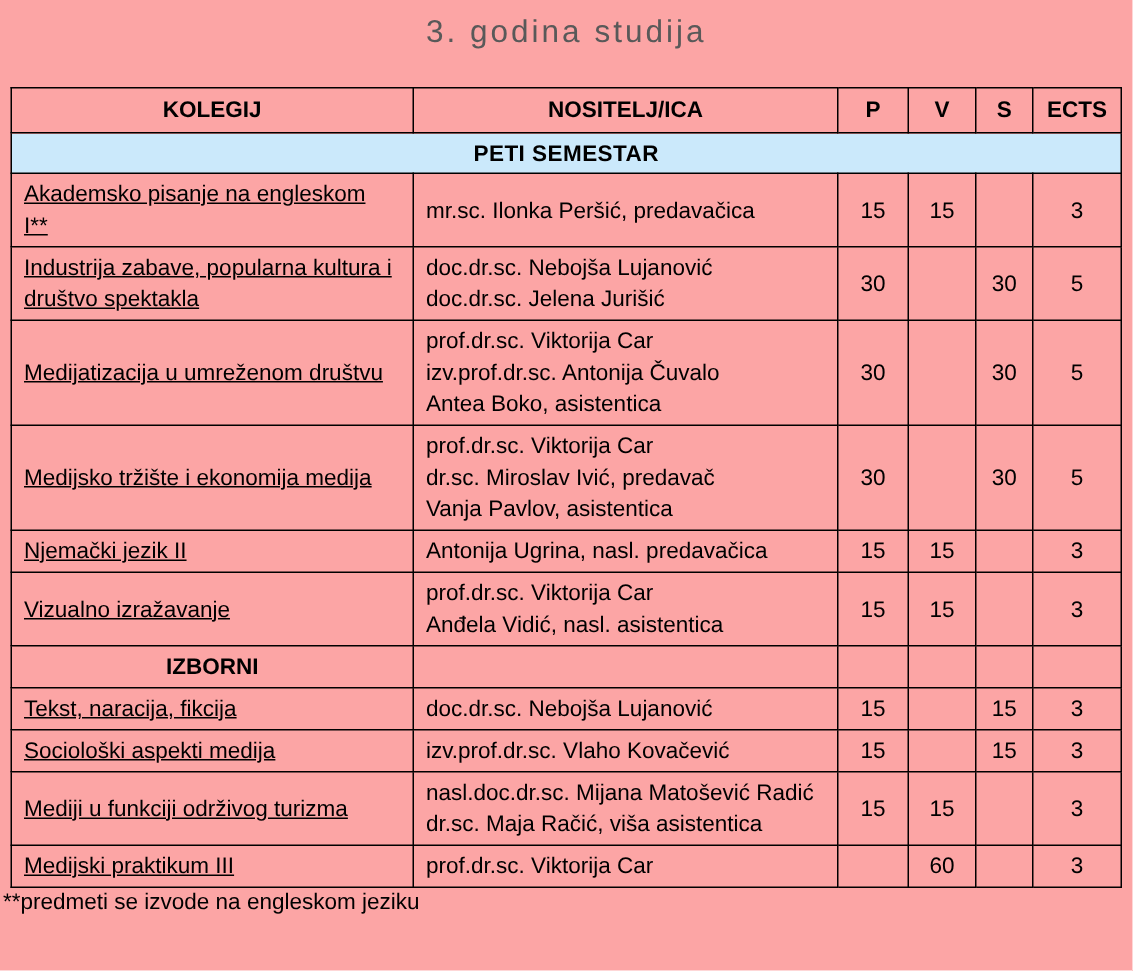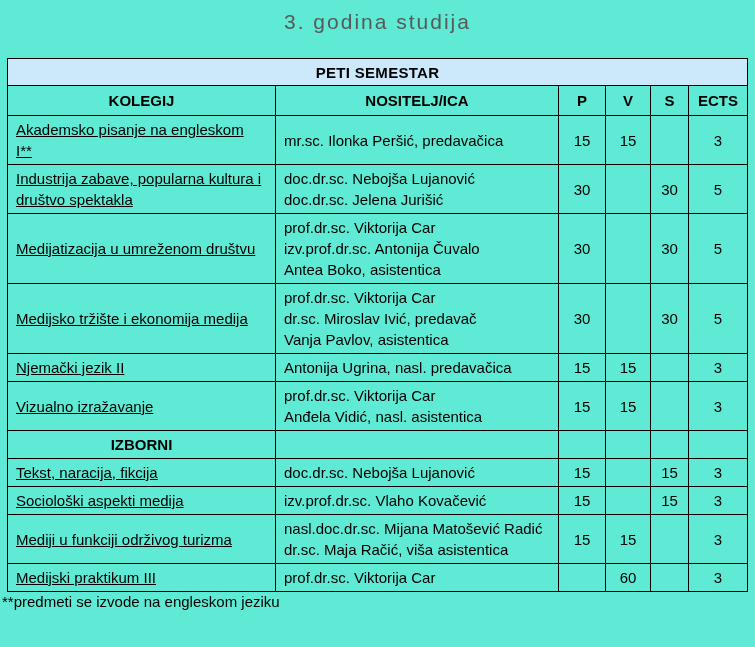--- a/index.html
+++ b/index.html
@@ -1,18 +1,18 @@
 <!DOCTYPE html>
 <html><head>
 <meta charset="utf-8">
 <style>
   * { box-sizing: border-box; }
   html, body { margin: 0; padding: 0; background: #ffffff; }
   .page {
-    width: 755px; height: 647px; background: #5eead4;
+    width: 755px; height: 647px; background: #fca5a5;
     font-family: "Liberation Sans", sans-serif; color: #000;
     position: relative; overflow: hidden;
   }
   .title {
     text-align: center; color: #595959; font-size: 21px;
     letter-spacing: 2px; padding-top: 9px; line-height: 26px;
     font-family: "Liberation Sans", sans-serif;
   }
   table.semester-table {
     border-collapse: collapse; table-layout: fixed;
@@ -48,29 +48,29 @@
     <colgroup>
       <col style="width:268px">
       <col style="width:283px">
       <col style="width:47px">
       <col style="width:45px">
       <col style="width:38px">
       <col style="width:59px">
     </colgroup>
     <thead>
       <tr>
-        <th class="semester-header" colspan="6">PETI SEMESTAR</th>
-      </tr>
-      <tr>
         <th class="col-header">KOLEGIJ</th>
         <th class="col-header">NOSITELJ/ICA</th>
         <th class="col-header">P</th>
         <th class="col-header">V</th>
         <th class="col-header">S</th>
         <th class="col-header">ECTS</th>
+      </tr>
+      <tr>
+        <th class="semester-header" colspan="6">PETI SEMESTAR</th>
       </tr>
     </thead>
     <tbody>
         <tr>
           <td class="cell kolegij">Akademsko pisanje na engleskom I**</td>
           <td class="cell nositelj">
             <div>mr.sc. Ilonka Peršić, predavačica</div>
           </td>
           <td class="cell num">15</td>
           <td class="cell num">15</td>

